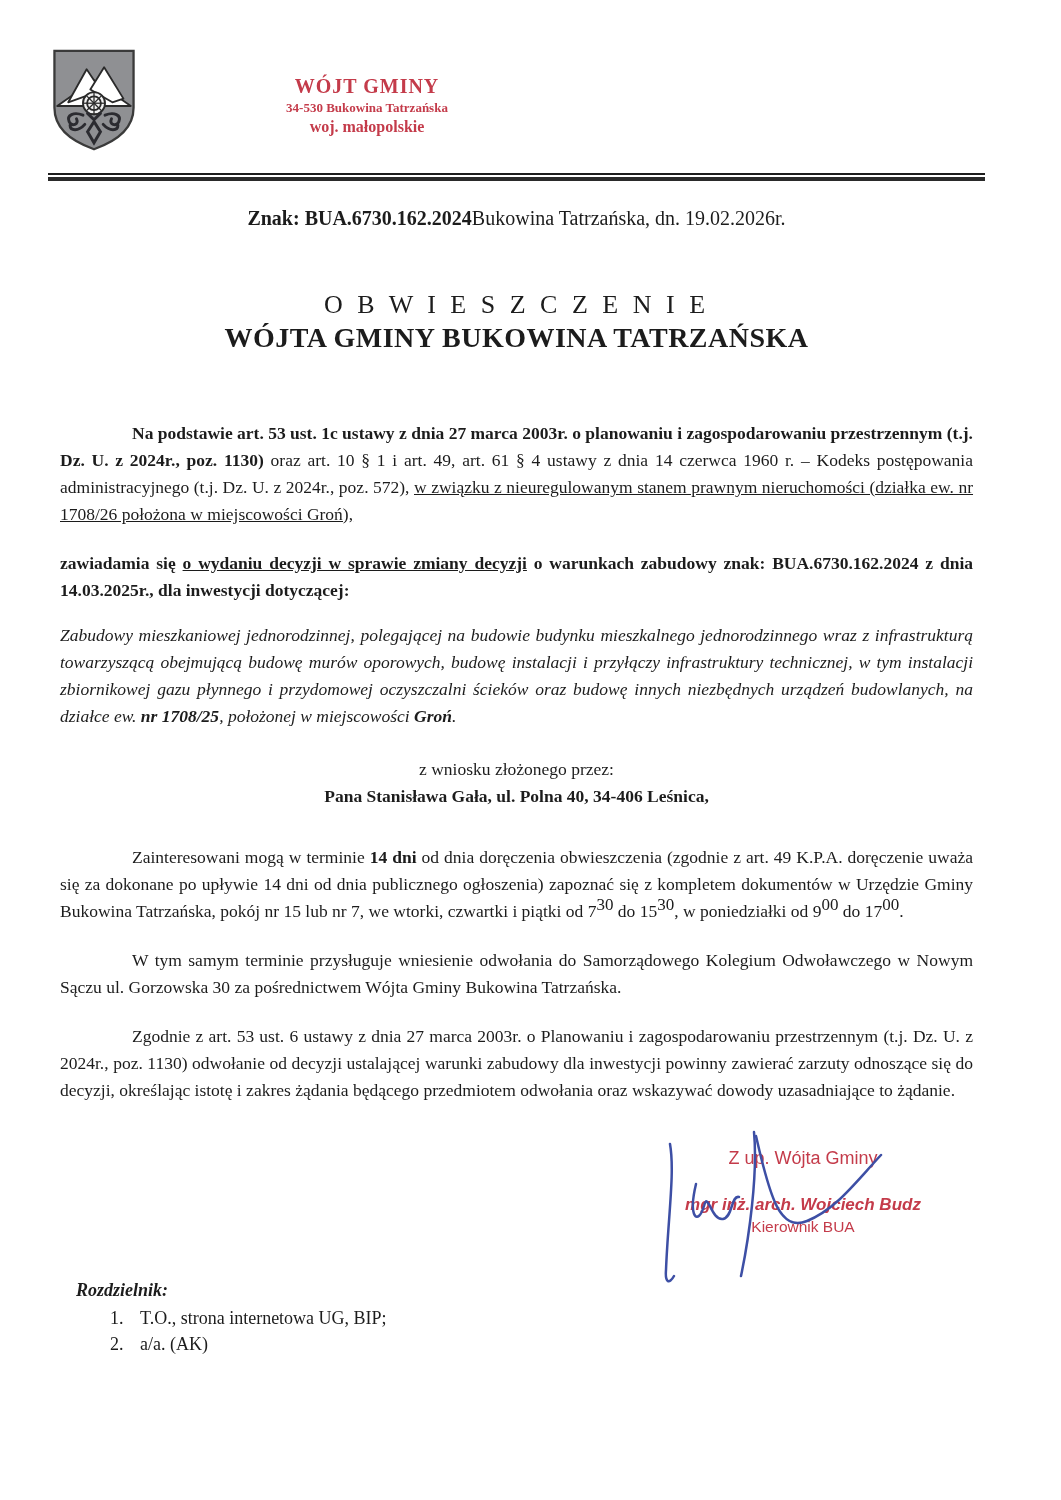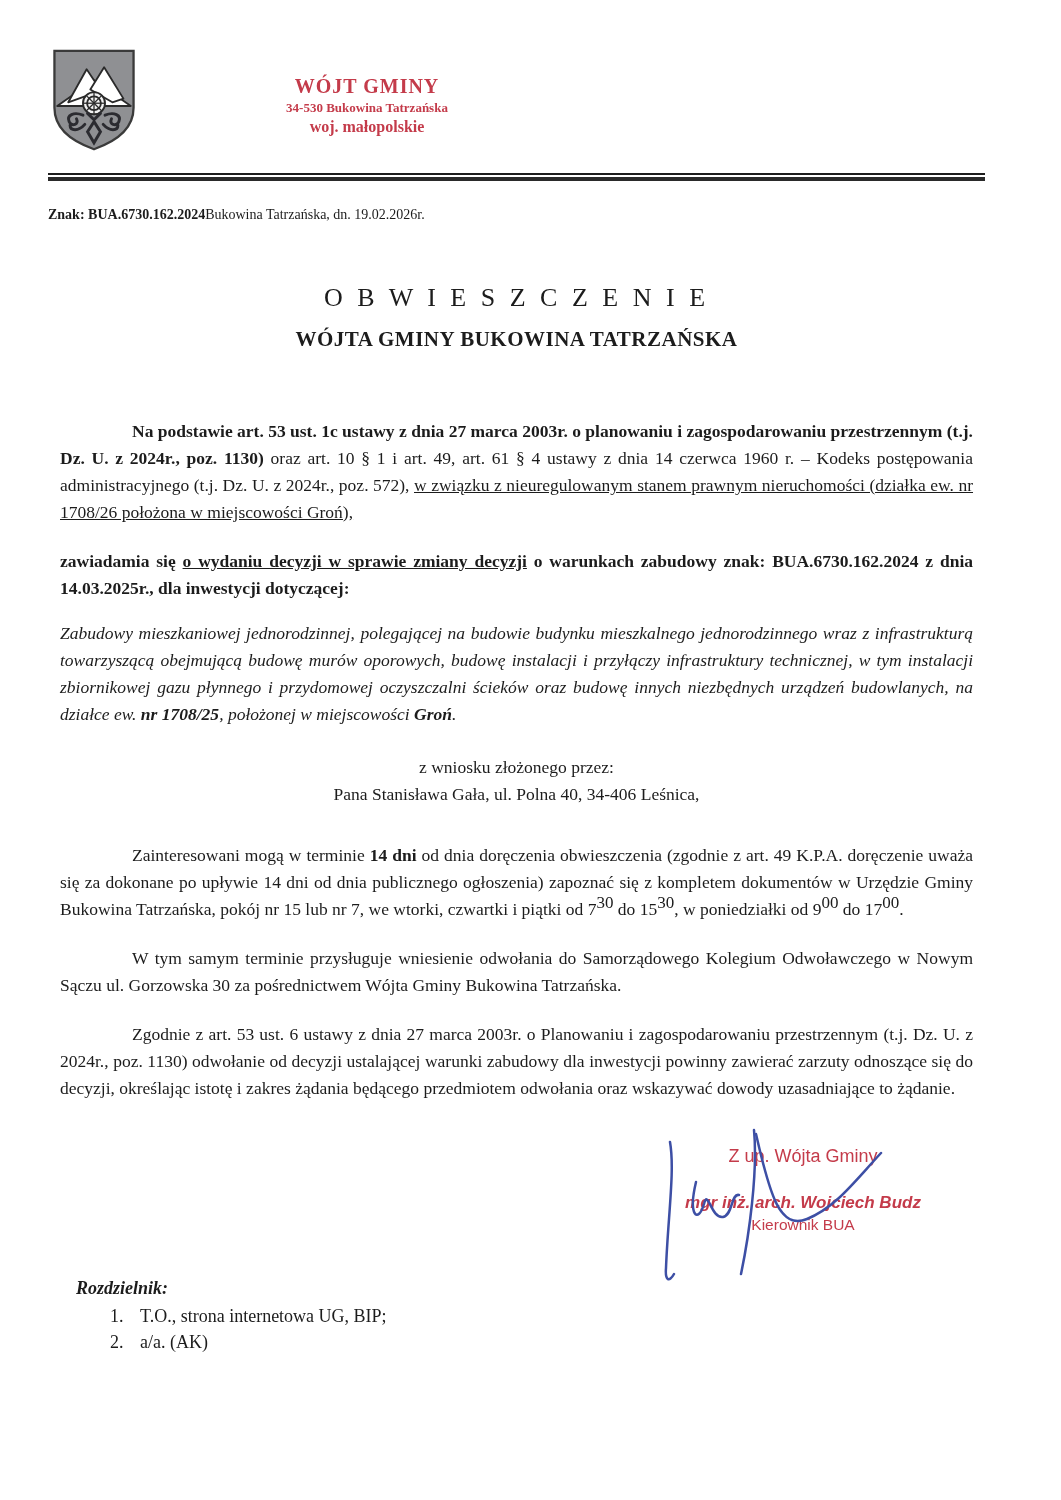--- a/index.html
+++ b/index.html
@@ -31,47 +31,47 @@
   .stamp-line2 { font-size: 13px; margin-top: 2px; }
   .stamp-line3 { font-size: 16px; margin-top: 1px; }
 
   
   .divider { margin-top: 18px; }
   .divider .thin  { height: 2px; background: #1d1d1d; }
   .divider .thick { height: 4px; background: #2a2a2a; margin-top: 2px; }
 
   
   .ref-row {
-    display: flex; justify-content: flex-start; align-items: baseline;
-    margin-top: 26px; font-size: 14px;
+    display: flex; justify-content: center; align-items: baseline;
+    margin-top: 26px; font-size: 20px;
   }
   .ref-left { font-weight: bold; }
   .ref-right { font-weight: normal; }
 
   
   .title-block { text-align: center; margin-top: 60px; }
   .title-line1 { font-size: 26px; font-weight: normal; letter-spacing: 4px; }
-  .title-line2 { font-size: 21px; font-weight: bold; letter-spacing: 0.5px; margin-top: 14px; }
+  .title-line2 { font-size: 28px; font-weight: bold; letter-spacing: 0.5px; margin-top: 2px; }
 
   
   .para {
     font-size: 17.5px; line-height: 27px;
     text-align: justify; margin: 12px;
   }
   .indent { text-indent: 72px; }
   .mt-lg { margin-top: 66px; }
   .mt-md { margin-top: 22px; }
   .mt-sm { margin-top: 18px; }
   .u { text-decoration: underline; }
   .b { font-weight: bold; }
   .italic-para { font-style: italic; }
   sup { font-size: 17px; line-height: 0; }
 
   .applicant { text-align: center; margin-top: 26px; font-size: 17.5px; line-height: 27px; }
-  .applicant .name { font-weight: normal; text-align: center; }
+  .applicant .name { font-weight: bold; text-align: center; }
 
   
   .sign-area { position: relative; height: 128px; margin-top: 34px; }
   .sign-stamp {
     position: absolute; left: 600px; top: 10px; width: 310px;
     text-align: center; color: var(--stamp-red, #c43b4a);
     font-family: "Liberation Sans", sans-serif;
   }
   .sign-line1 { font-size: 18px; }
   .sign-line2 { font-size: 17px; font-weight: bold; font-style: italic; margin-top: 26px; }

